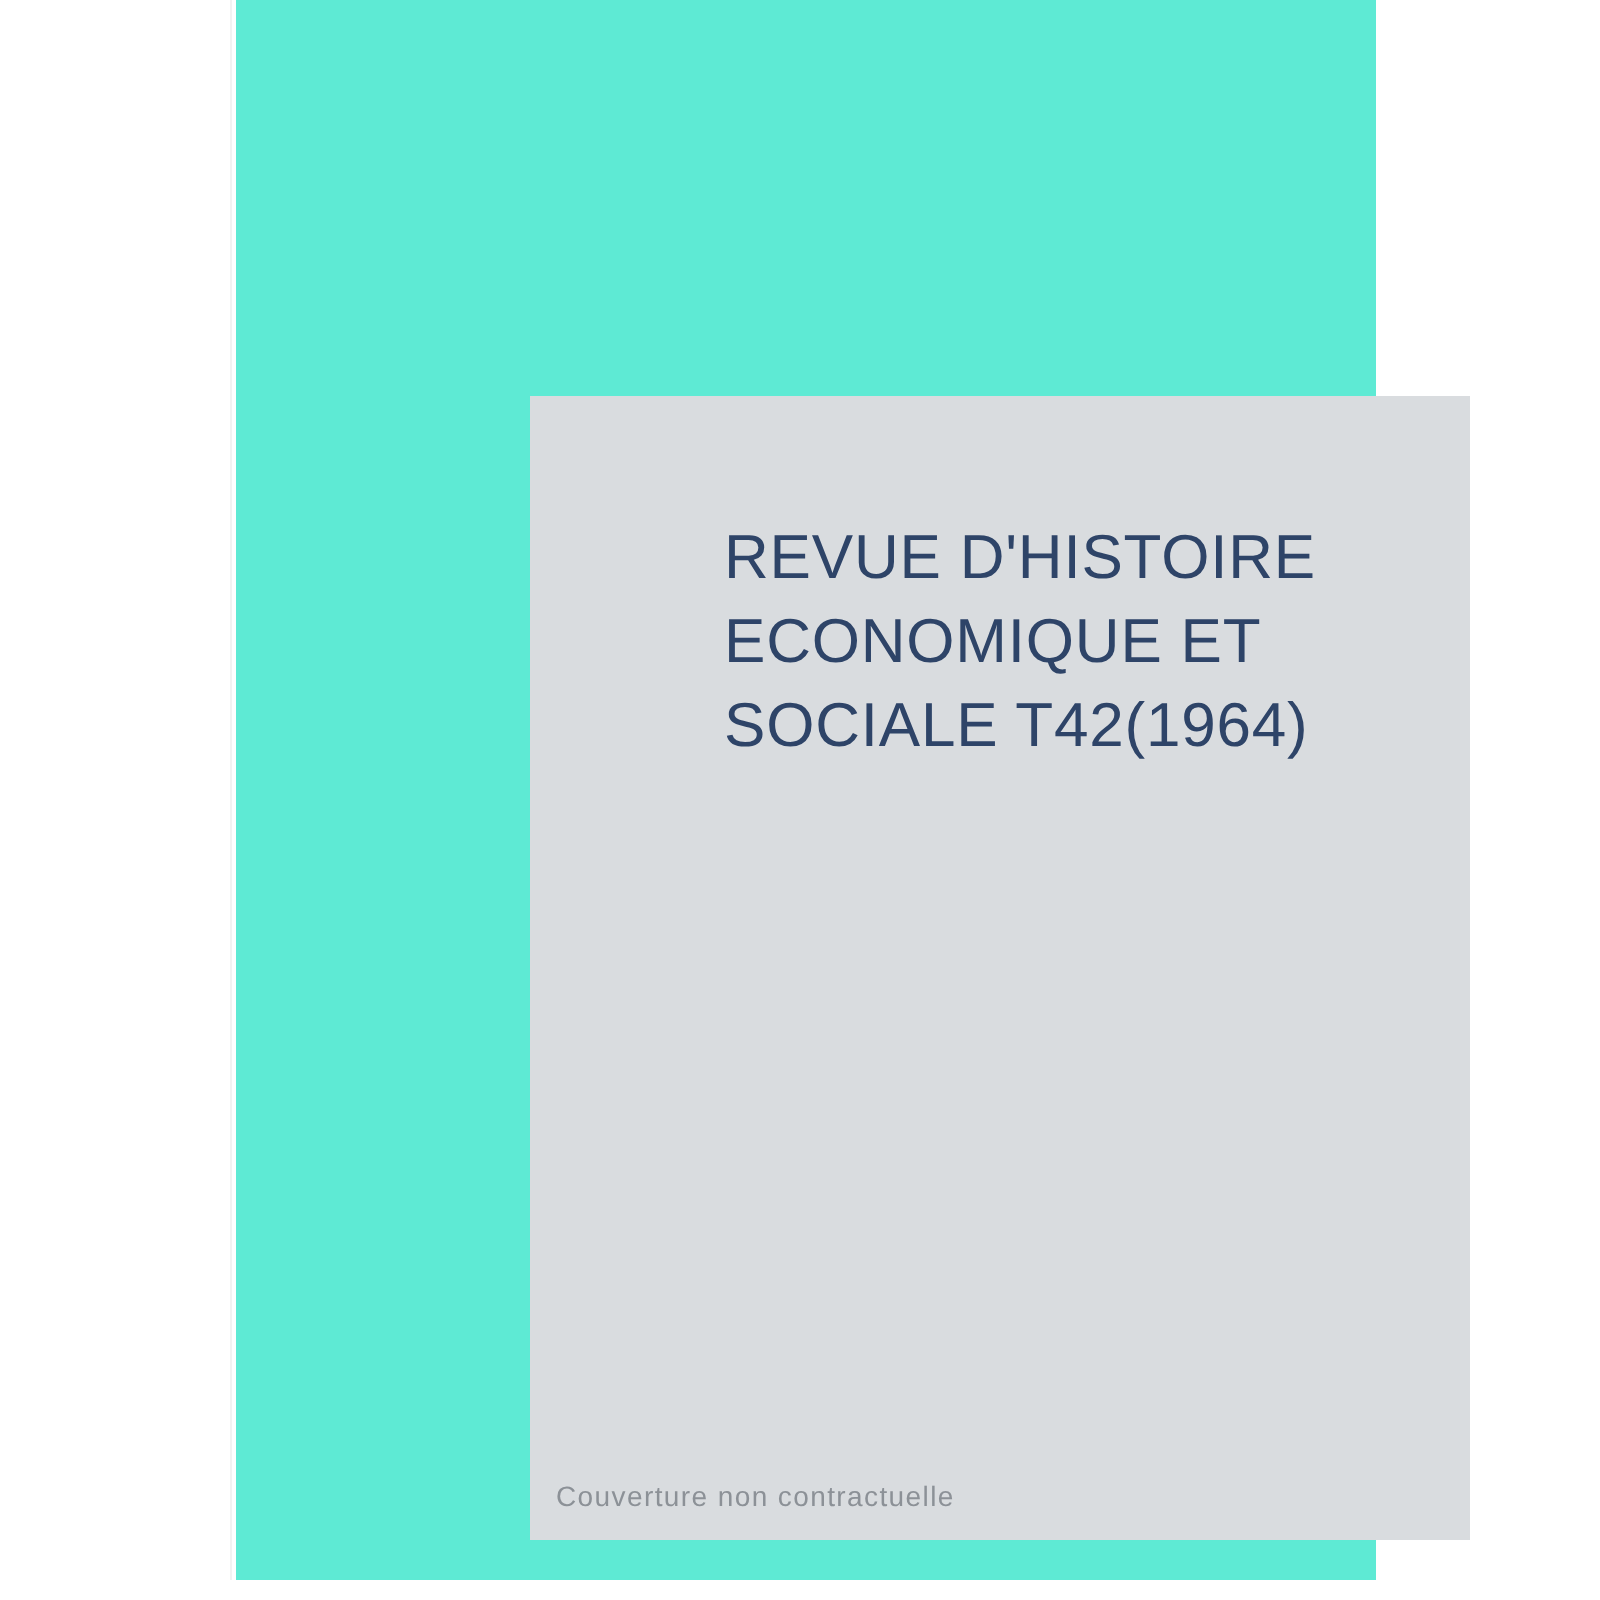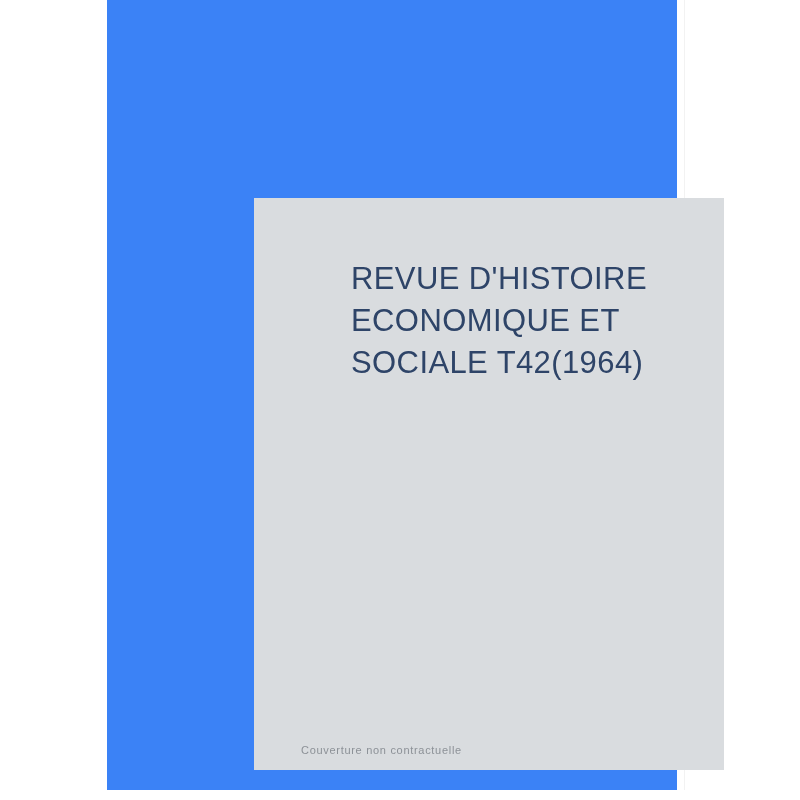--- a/index.html
+++ b/index.html
@@ -15,25 +15,25 @@
   }
   .canvas {
     position: relative;
     width: 800px;
     height: 800px;
     background: #ffffff;
   }
   
   .page-sheet {
     position: absolute;
-    left: 107px;
+    left: 118px;
     top: 0px;
     width: 570px;
     height: 790px;
-    background: #3b82f6;
+    background: #5eead4;
     box-sizing: border-box;
   }
   
   .cover-block {
     position: absolute;
     left: 147px;
     top: 198px;
     width: 470px;
     height: 572px;
     background: #d9dcdf;
@@ -51,24 +51,23 @@
     font-weight: 400;
     text-align: left;
     white-space: pre-line;
   }
   .cover-note {
     position: absolute;
     left: 13px;
     bottom: 14px;
     color: #8c9197;
     font-family: "Liberation Sans", sans-serif;
-    font-size: 11px;
+    font-size: 14px;
     letter-spacing: 0.7px;
     font-weight: 400;
-    margin-left: 34px;
   }
   
   .edge-left {
     position: absolute;
     left: 115px;
     top: 0;
     width: 1px;
     height: 790px;
     background: #f2f2f2;
   }

